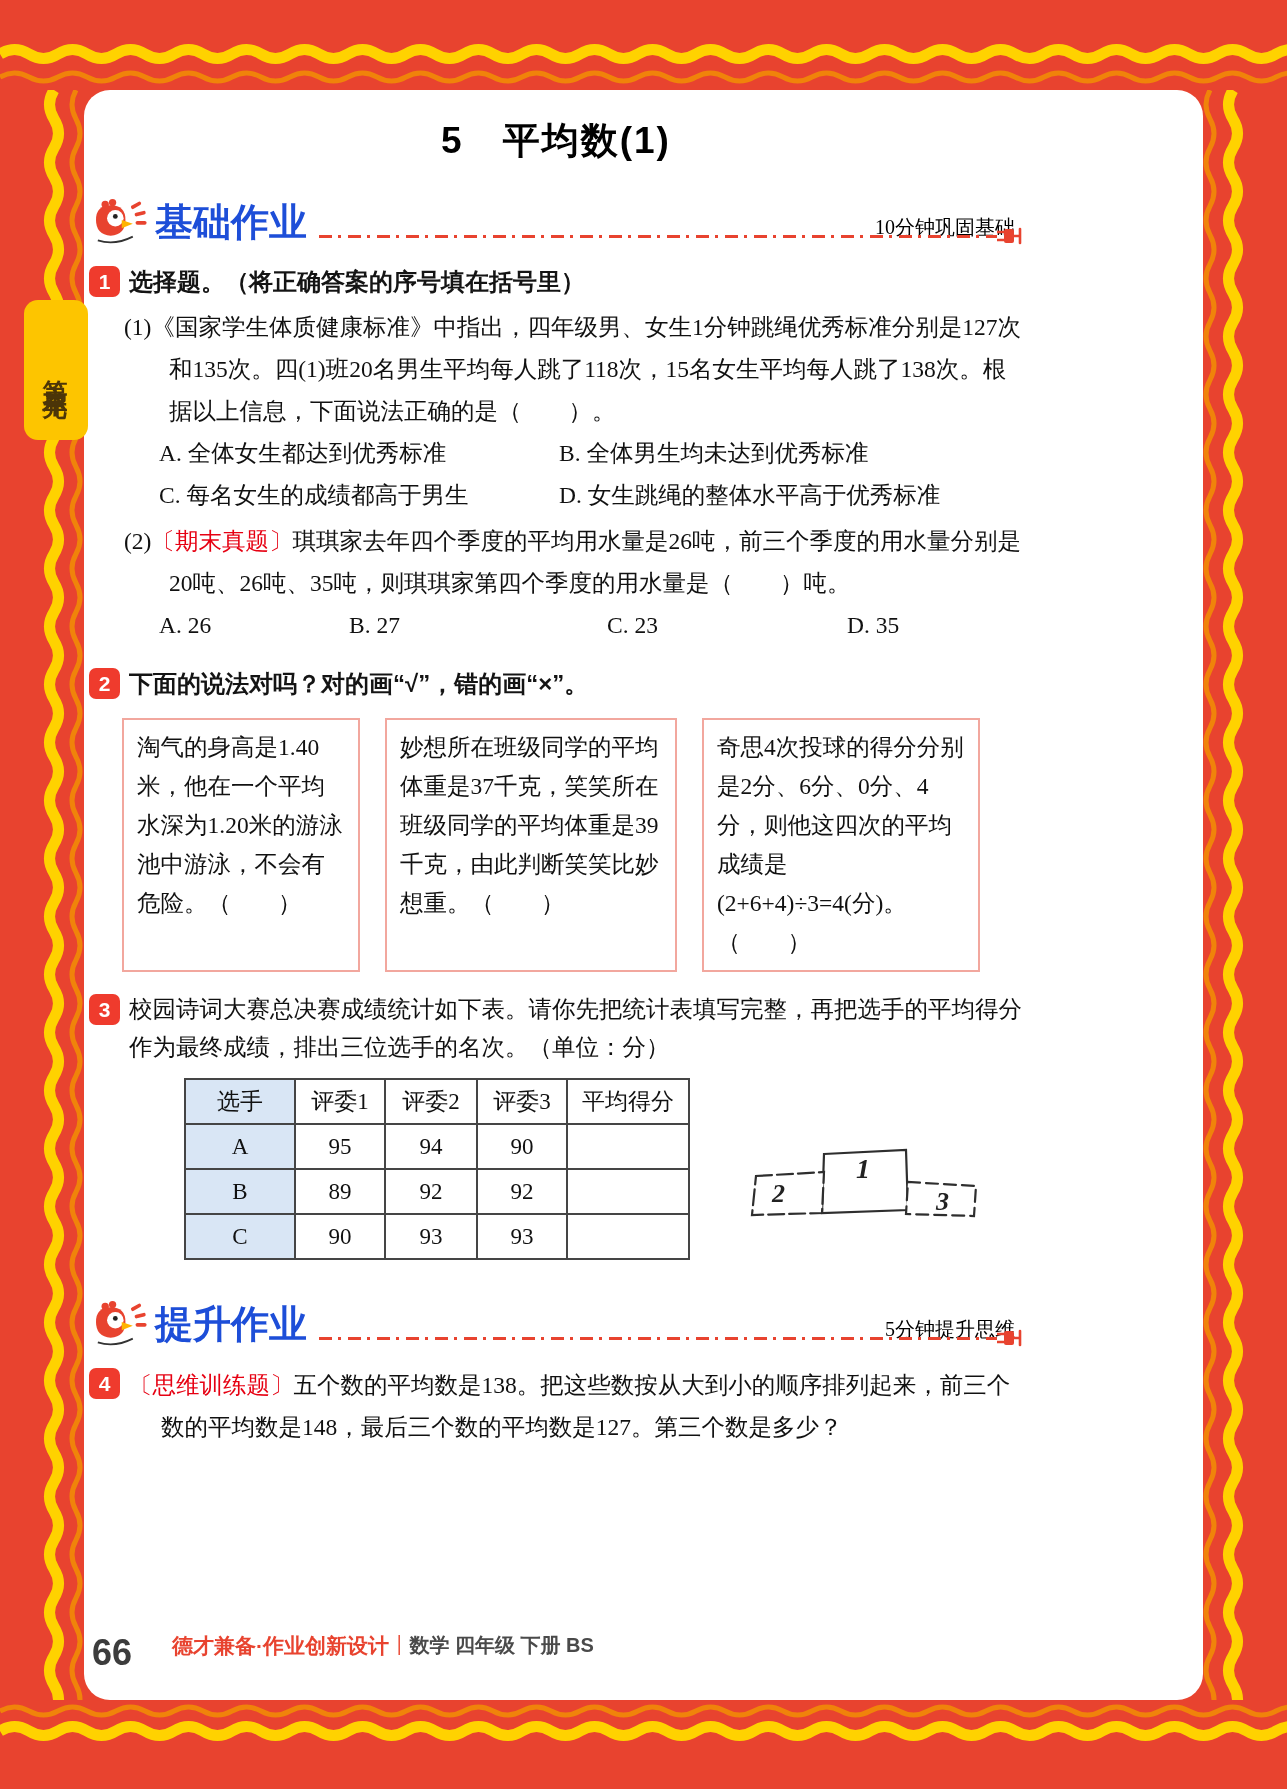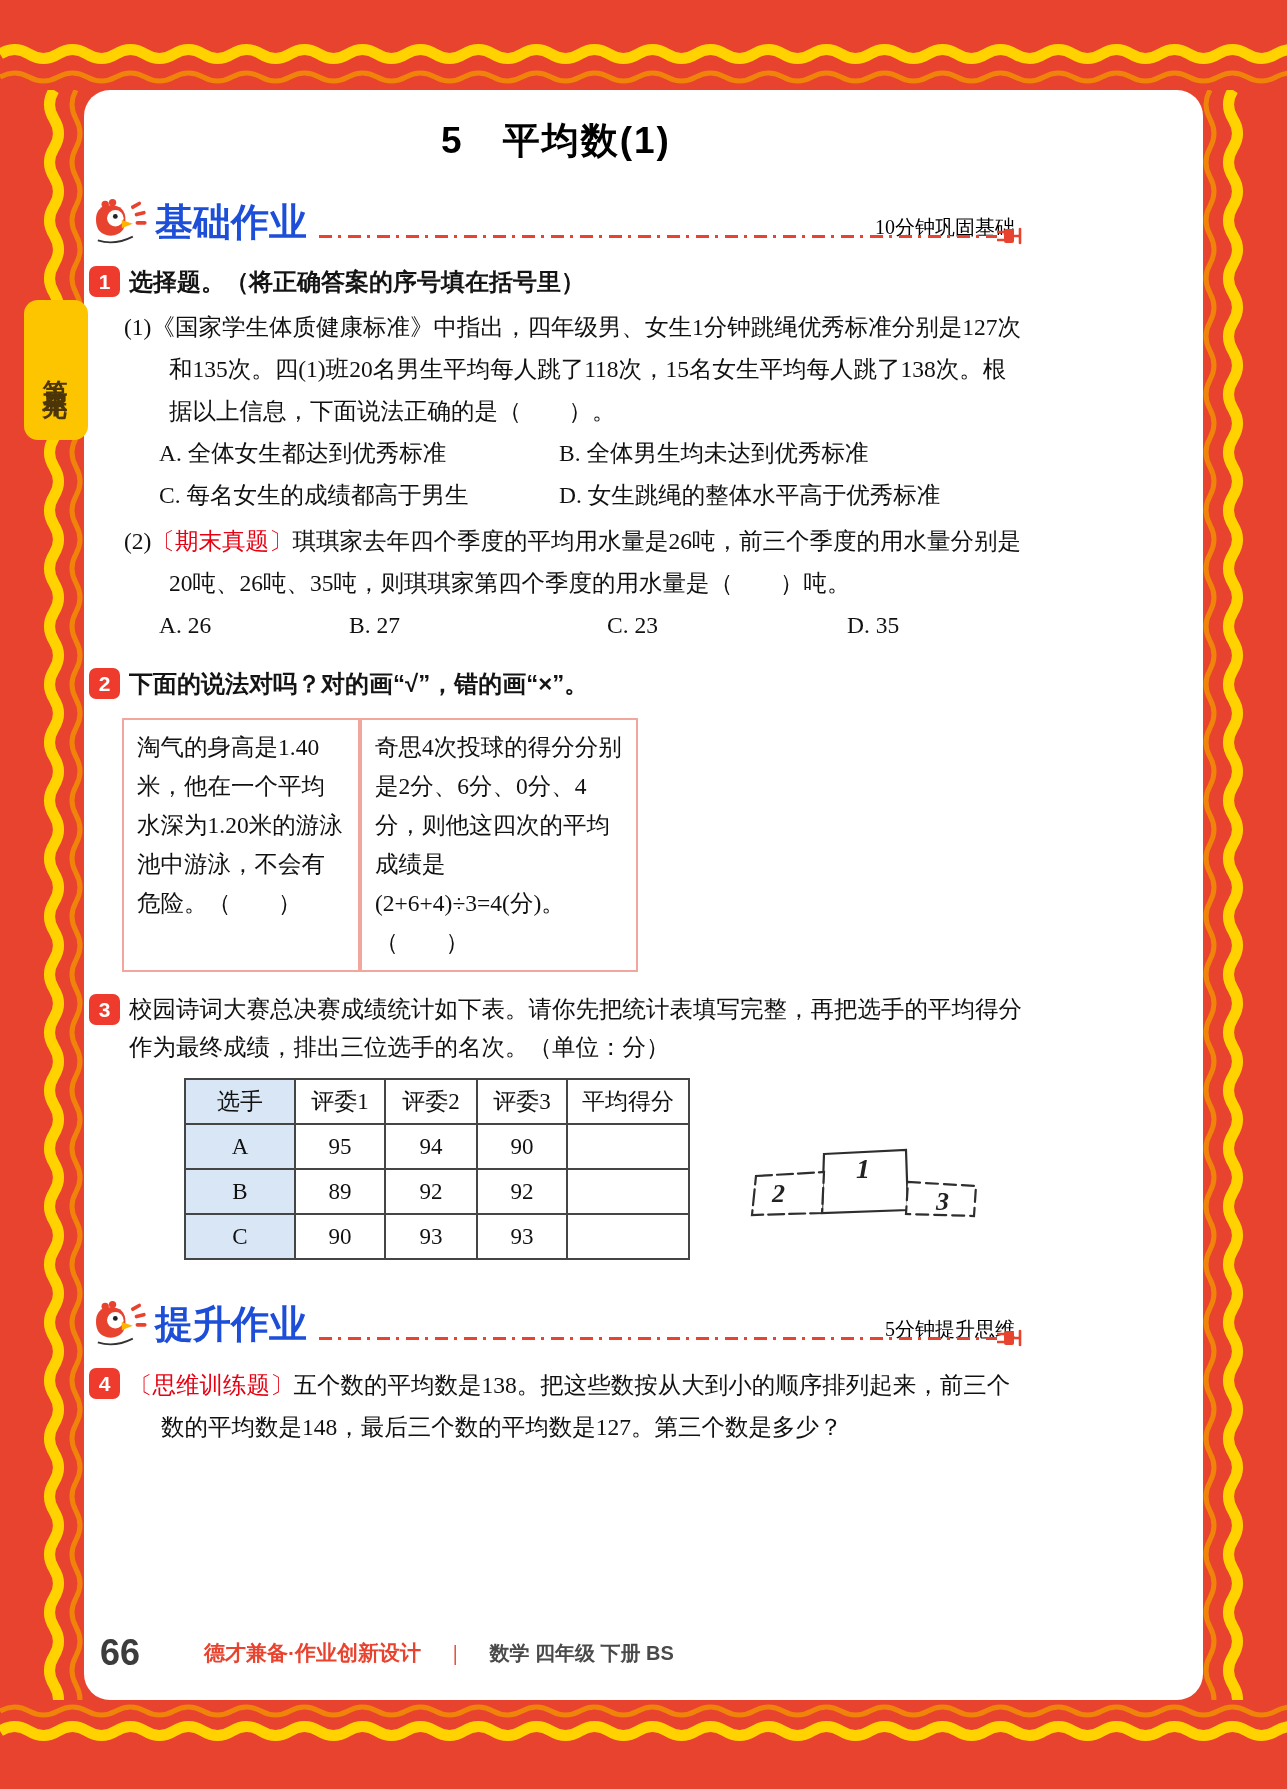--- a/index.html
+++ b/index.html
@@ -68,39 +68,39 @@
     padding-left:45px; text-indent:-45px;
   }
   .red { color:#e60012; }
 
   .opt-row { display:flex; margin-left:70px; font-size:23.5px; line-height:42px; }
   .opt-row.two span:first-child { width:400px; flex:none; }
   .opt-row.four span:nth-child(1) { width:190px; flex:none; }
   .opt-row.four span:nth-child(2) { width:210px; flex:none; }
   .opt-row.four span:nth-child(3) { width:240px; flex:none;margin-left:48px; }
 
-  .boxes { display:flex; margin-left:33px; margin-top:14px; }
+  .boxes { display:flex; margin-left:33px; margin-top:14px; gap:25px; }
   .jbox {
     border:2px solid #f2a79e; padding:8px 13px;
     font-size:23.5px; line-height:39px;
   }
   .jbox.b1 { width:238px; } .jbox.b2 { width:292px; } .jbox.b3 { width:278px; }
 
   .q3-flex { display:flex; align-items:center; margin-top:12px; }
   table.score { border-collapse:collapse; margin-left:95px; font-size:23px; }
   table.score th, table.score td {
     border:2px solid #454545; text-align:center; height:45px; font-weight:normal;
     padding:0 6px;
   }
   table.score .blue { background:#d9e6f5; }
   .podium { margin-left:58px; margin-top:30px; }
 
   .q4-content { margin-left:9px; font-size:23.5px; line-height:42px; padding-left:32px; text-indent:-32px; }
 
-  .footer { position:absolute; left:16px; bottom:26px; display:flex; align-items:center;gap:24px; }
+  .footer { position:absolute; left:8px; bottom:26px; display:flex; align-items:flex-start; }
   .pnum { font-family:"Liberation Sans", sans-serif; font-weight:bold; font-size:36px; color:#3c3c3c; }
   .brand { margin-left:40px; font-family:"Liberation Sans", sans-serif; font-weight:bold; font-size:21px; color:#e8432f; }
   .fdiv { margin:0 8px; color:#e8432f; font-size:20px; font-weight:bold; }
   .fmeta { font-family:"Liberation Sans", sans-serif; font-weight:bold; font-size:20px; color:#4a4a4a; }
 </style>
 </head>
 <body>
 
 <div class="page">
 
@@ -177,20 +177,21 @@
         <span>C. 23</span>
         <span>D. 35</span>
       </div>
 
       <div class="q-row">
         <div class="qnum">2</div>
         <div class="q-stem">下面的说法对吗？对的画“√”，错的画“×”。</div>
       </div>
       <div class="boxes">
         <div class="jbox b1">淘气的身高是1.40米，他在一个平均水深为1.20米的游泳池中游泳，不会有危险。（　　）</div>
+        <div class="jbox b2">妙想所在班级同学的平均体重是37千克，笑笑所在班级同学的平均体重是39千克，由此判断笑笑比妙想重。（　　）</div>
         <div class="jbox b3">奇思4次投球的得分分别是2分、6分、0分、4分，则他这四次的平均成绩是(2+6+4)÷3=4(分)。（　　）</div>
       </div>
 
       <div class="q-row">
         <div class="qnum">3</div>
         <div class="q-body">校园诗词大赛总决赛成绩统计如下表。请你先把统计表填写完整，再把选手的平均得分作为最终成绩，排出三位选手的名次。（单位：分）</div>
       </div>
       <div class="q3-flex">
         <table class="score">
           <colgroup>

